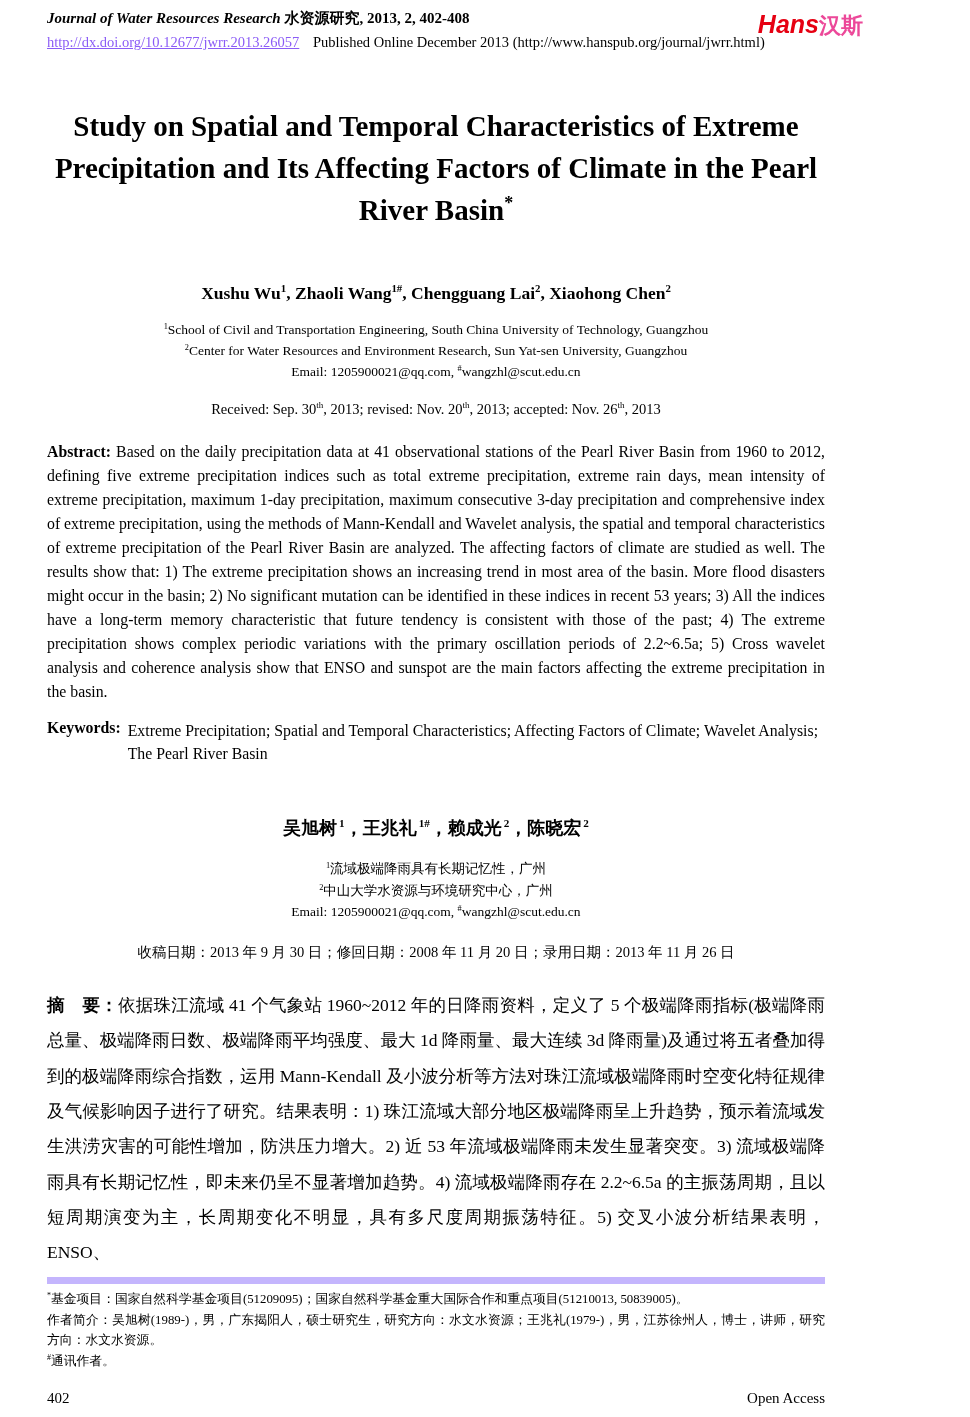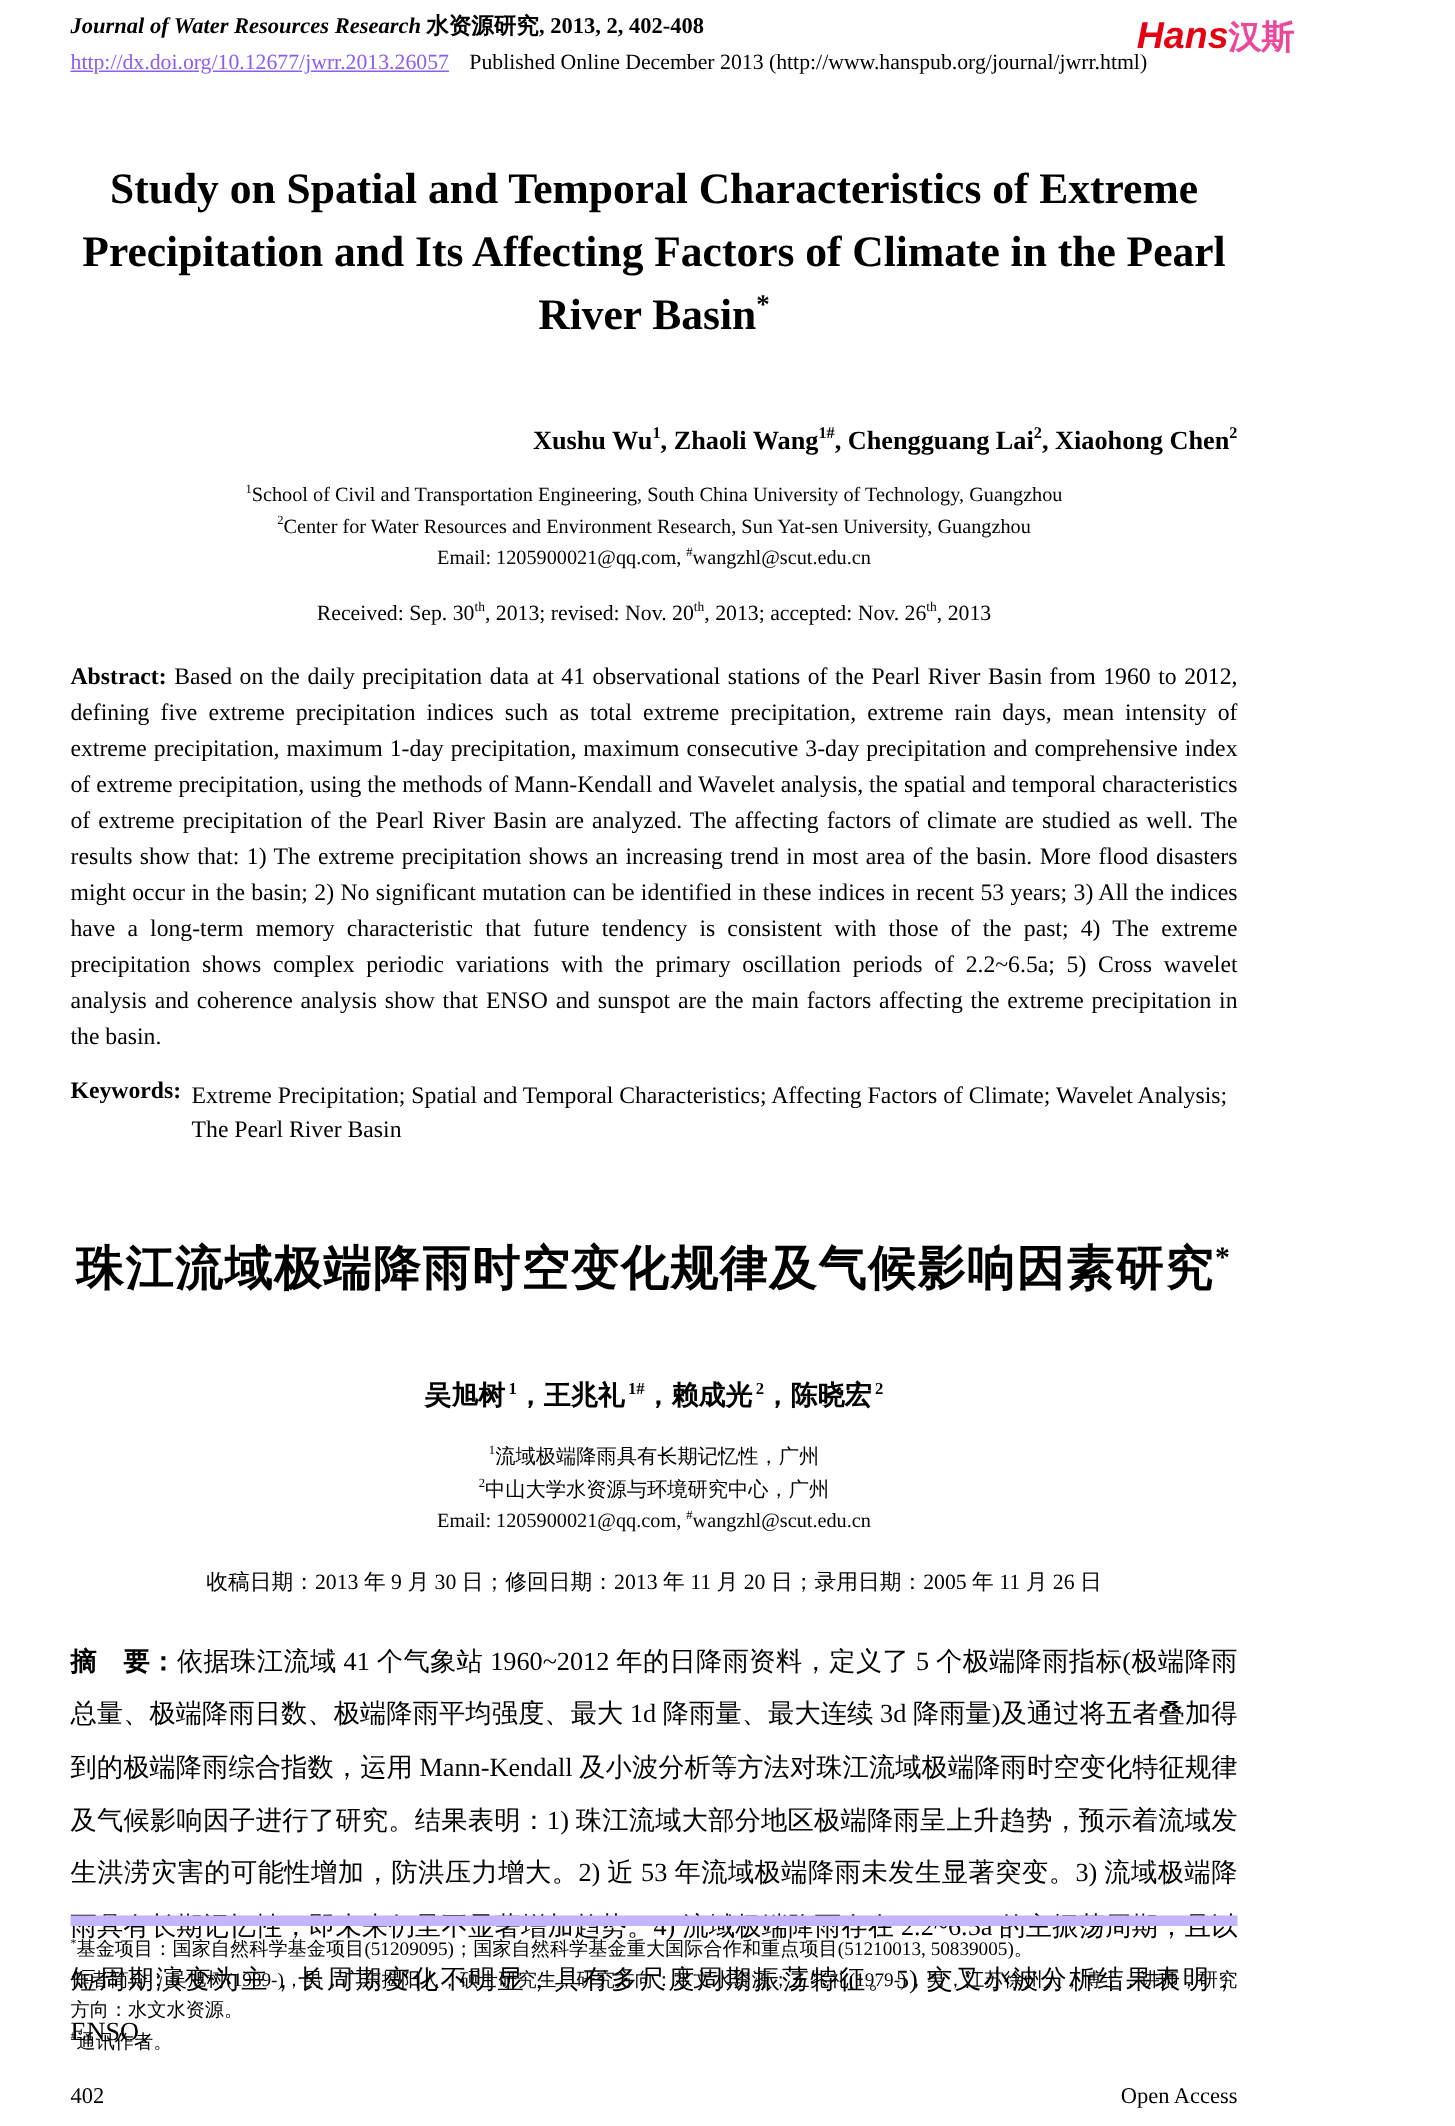--- a/index.html
+++ b/index.html
@@ -14,21 +14,21 @@
   .hdr-line2 { font-size: 14.5px; margin-top: 2px; }
   .doi-link { color: #8b5cf6; text-decoration: underline; cursor: pointer; }
   .published { margin-left: 10px; }
   .logo { position: absolute; top: -2px; right: -38px; white-space: nowrap; }
   .logo-hans { color: #e60012; font-weight: bold; font-style: italic; font-size: 25px; font-family: "Liberation Sans", sans-serif; }
   .logo-cn { color: #ec4899; font-weight: bold; font-size: 22px; }
 
   
   .title-en { margin: 52px auto 0; max-width: 820px; text-align: center; font-size: 29px; font-weight: bold; line-height: 1.45; }
   sup { font-size: 62%; line-height: 0; }
-  .authors-en { margin-top: 52px; text-align: right; font-size: 17.5px; font-weight: bold; }
+  .authors-en { margin-top: 52px; text-align: center; font-size: 17.5px; font-weight: bold; }
   .affil { margin-top: 16px; text-align: center; font-size: 13.5px; line-height: 1.55; }
   .received-en { margin-top: 18px; text-align: center; font-size: 14.5px; }
   .abstract { margin: 22px 0 0 0; font-size: 15.8px; line-height: 1.52; text-align: justify; }
   .abstract b { }
   .keywords { margin-top: 15px; font-size: 15.8px; display: flex; }
   .kw-label { font-weight: bold; white-space: nowrap; margin-right: 7px; }
   .kw-body { line-height: 1.5; }
 
   
   .title-cn { margin-top: 58px; text-align: center; font-size: 32px; font-weight: bold; letter-spacing: 1px; }
@@ -83,35 +83,32 @@
     <span>Received: Sep. 30</span><sup>th</sup><span>, 2013; revised: Nov. 20</span><sup>th</sup><span>, 2013; accepted: Nov. 26</span><sup>th</sup><span>, 2013</span>
   </div>
 
   <p class="abstract"><b>Abstract:</b><span> Based on the daily precipitation data at 41 observational stations of the Pearl River Basin from 1960 to 2012, defining five extreme precipitation indices such as total extreme precipitation, extreme rain days, mean intensity of extreme precipitation, maximum 1-day precipitation, maximum consecutive 3-day precipitation and comprehensive index of extreme precipitation, using the methods of Mann-Kendall and Wavelet analysis, the spatial and temporal characteristics of extreme precipitation of the Pearl River Basin are analyzed. The affecting factors of climate are studied as well. The results show that: 1) The extreme precipitation shows an increasing trend in most area of the basin. More flood disasters might occur in the basin; 2) No significant mutation can be identified in these indices in recent 53 years; 3) All the indices have a long-term memory characteristic that future tendency is consistent with those of the past; 4) The extreme precipitation shows complex periodic variations with the primary oscillation periods of 2.2~6.5a; 5) Cross wavelet analysis and coherence analysis show that ENSO and sunspot are the main factors affecting the extreme precipitation in the basin.</span></p>
 
   <div class="keywords">
     <span class="kw-label">Keywords:</span>
     <span class="kw-body">Extreme Precipitation; Spatial and Temporal Characteristics; Affecting Factors of Climate; Wavelet Analysis; The Pearl River Basin</span>
   </div>
 
-  <div class="title-cn">
-    <span>珠江流域极端降雨时空变化规律及气候影响因素研究</span><sup>*</sup>
-  </div>
 
   <div class="authors-cn">
     <span class="author"><span>吴旭树</span><sup>1</sup><span>，</span></span><span class="author"><span>王兆礼</span><sup>1#</sup><span>，</span></span><span class="author"><span>赖成光</span><sup>2</sup><span>，</span></span><span class="author"><span>陈晓宏</span><sup>2</sup><span></span></span>
   </div>
 
   <div class="affil-cn">
     <div><sup>1</sup><span>流域极端降雨具有长期记忆性，广州</span></div>
     <div><sup>2</sup><span>中山大学水资源与环境研究中心，广州</span></div>
     <div><span>Email: 1205900021@qq.com, </span><sup>#</sup><span>wangzhl@scut.edu.cn</span></div>
   </div>
 
-  <div class="received-cn">收稿日期：2013 年 9 月 30 日；修回日期：2013 年 11 月 20 日；录用日期：2005 年 11 月 26 日</div>
+  <div class="received-cn">收稿日期：2013 年 9 月 30 日；修回日期：2008 年 11 月 20 日；录用日期：2013 年 11 月 26 日</div>
 
   <p class="abstract-cn"><span class="abs-label">摘　要：</span><span>依据珠江流域 41 个气象站 1960~2012 年的日降雨资料，定义了 5 个极端降雨指标(极端降雨总量、极端降雨日数、极端降雨平均强度、最大 1d 降雨量、最大连续 3d 降雨量)及通过将五者叠加得到的极端降雨综合指数，运用 Mann-Kendall 及小波分析等方法对珠江流域极端降雨时空变化特征规律及气候影响因子进行了研究。结果表明：1) 珠江流域大部分地区极端降雨呈上升趋势，预示着流域发生洪涝灾害的可能性增加，防洪压力增大。2) 近 53 年流域极端降雨未发生显著突变。3) 流域极端降雨具有长期记忆性，即未来仍呈不显著增加趋势。4) 流域极端降雨存在 2.2~6.5a 的主振荡周期，且以短周期演变为主，长周期变化不明显，具有多尺度周期振荡特征。5) 交叉小波分析结果表明，ENSO、</span></p>
 
   <div class="footnotes">
     <div class="footnote"><sup>*</sup><span>基金项目：国家自然科学基金项目(51209095)；国家自然科学基金重大国际合作和重点项目(51210013, 50839005)。</span></div>
     <div class="footnote"><span>作者简介：吴旭树(1989-)，男，广东揭阳人，硕士研究生，研究方向：水文水资源；王兆礼(1979-)，男，江苏徐州人，博士，讲师，研究方向：水文水资源。</span></div>
     <div class="footnote"><sup>#</sup><span>通讯作者。</span></div>
   </div>
 
   <div class="footer">

